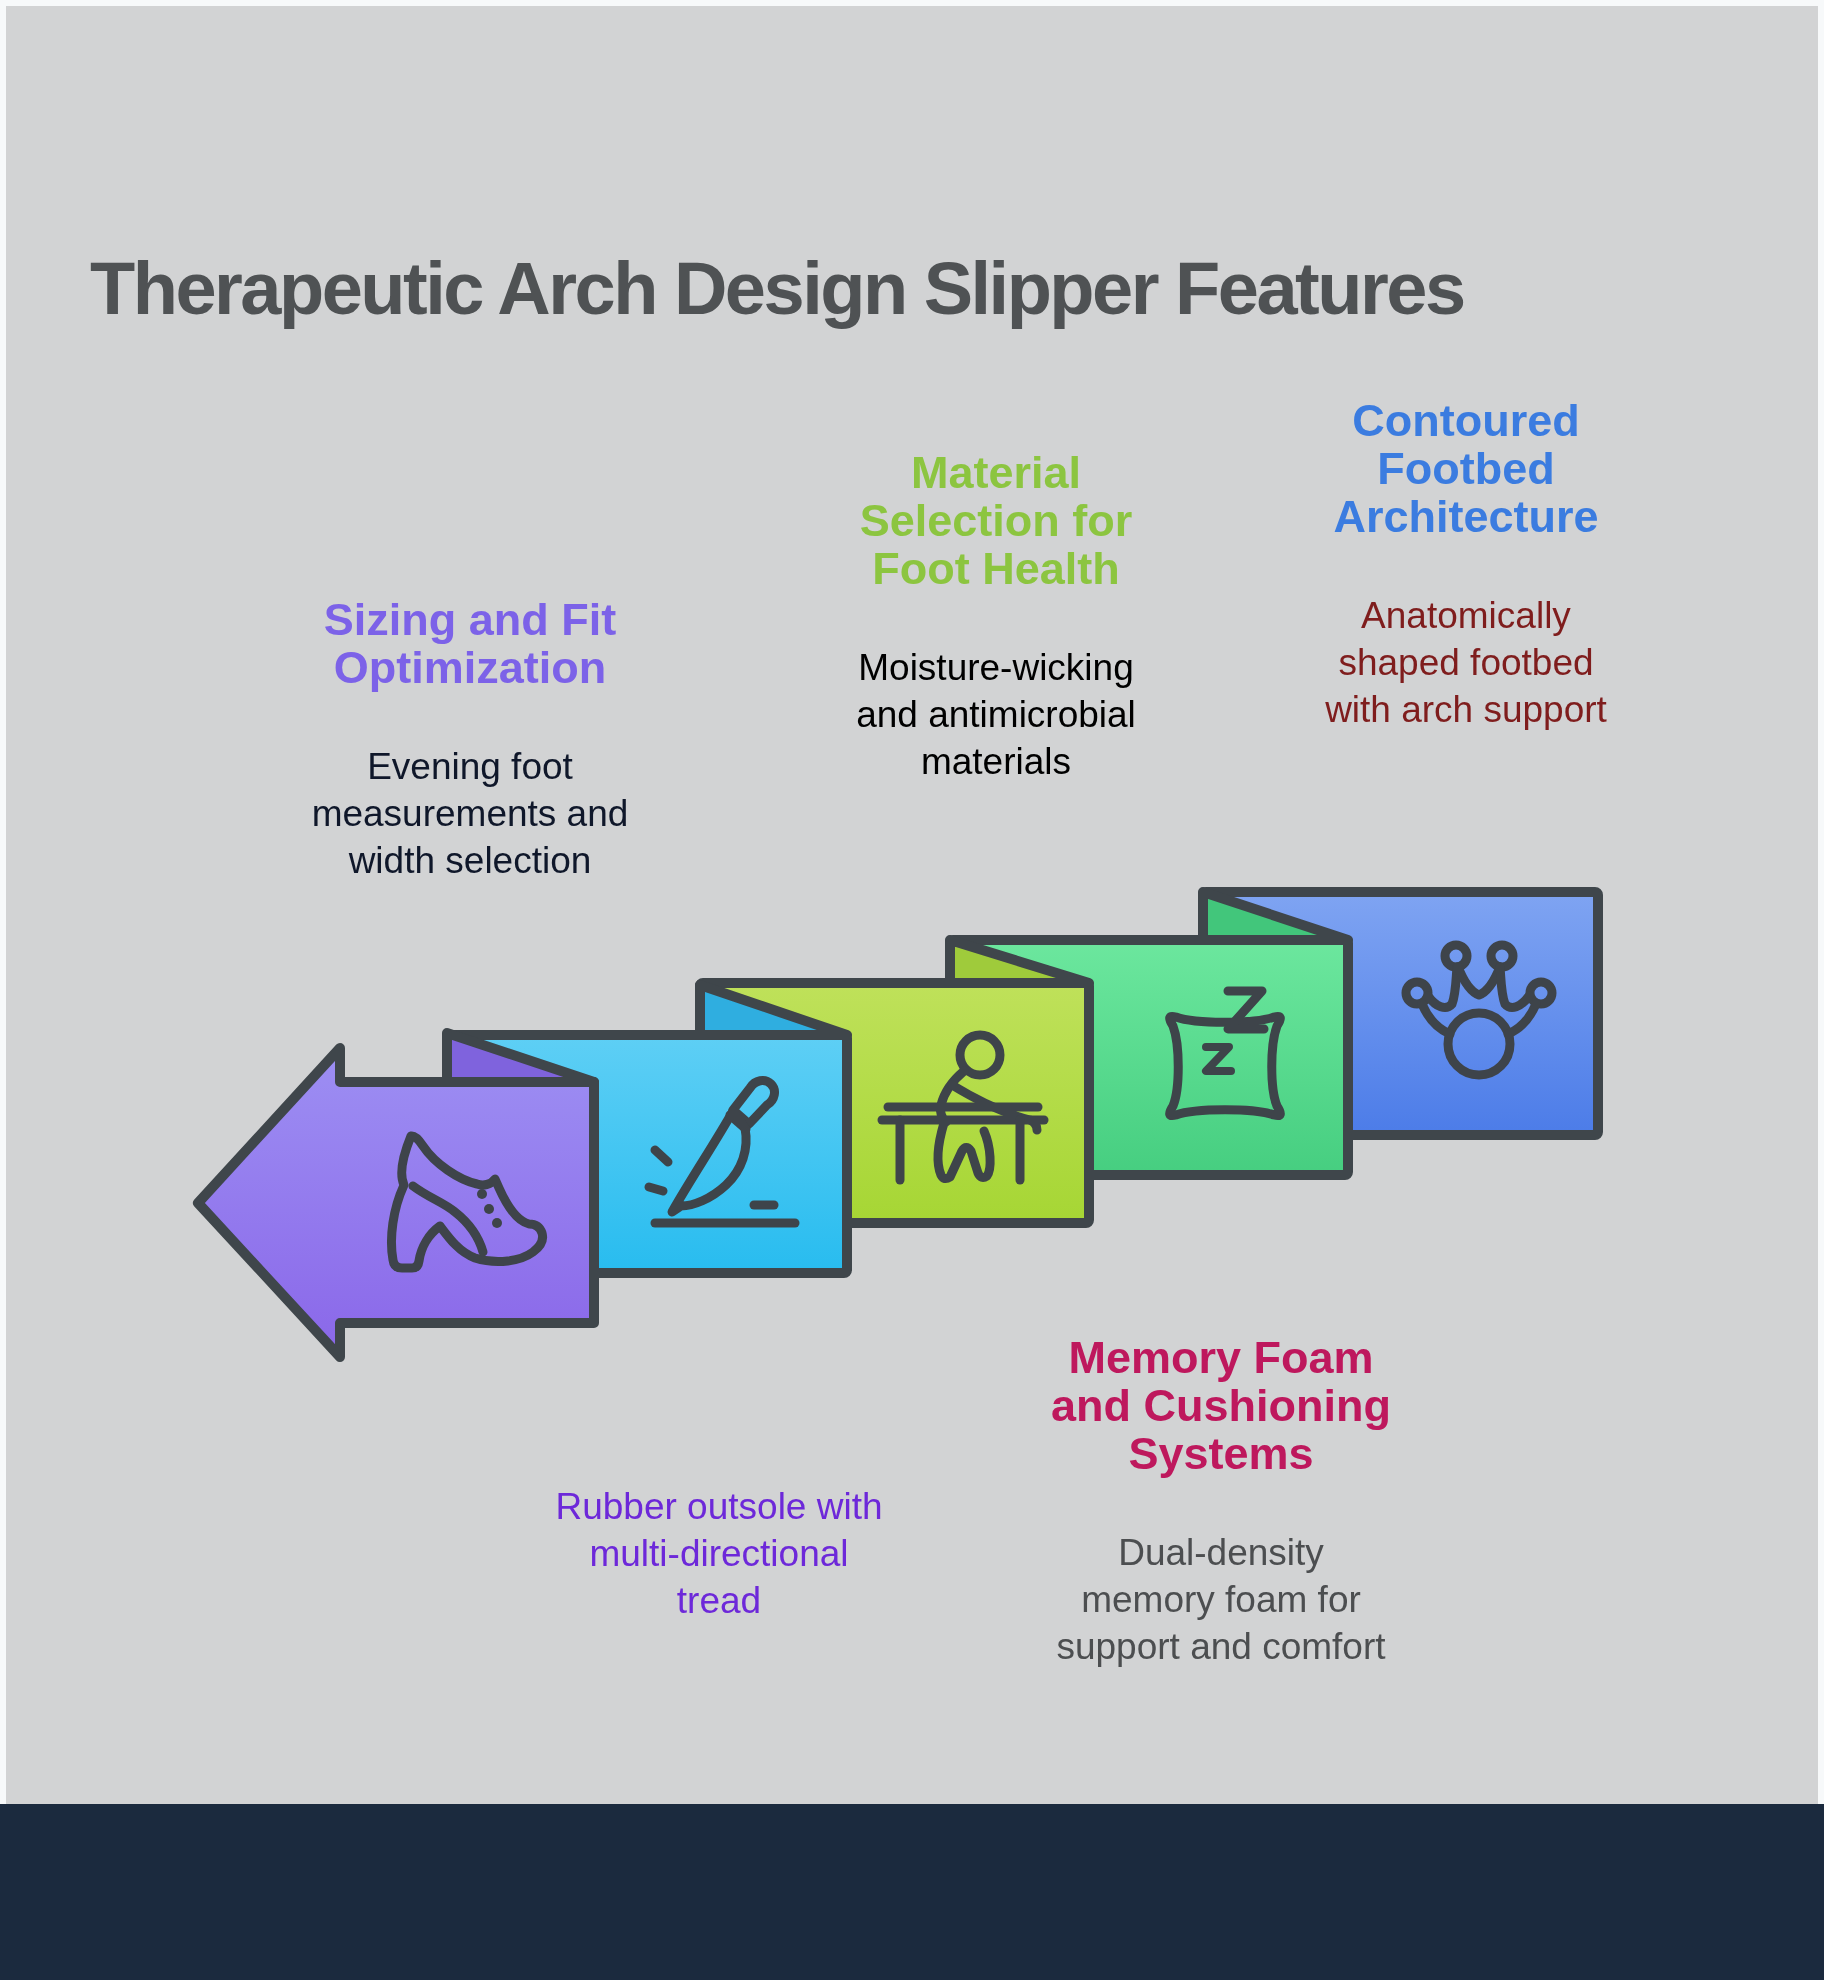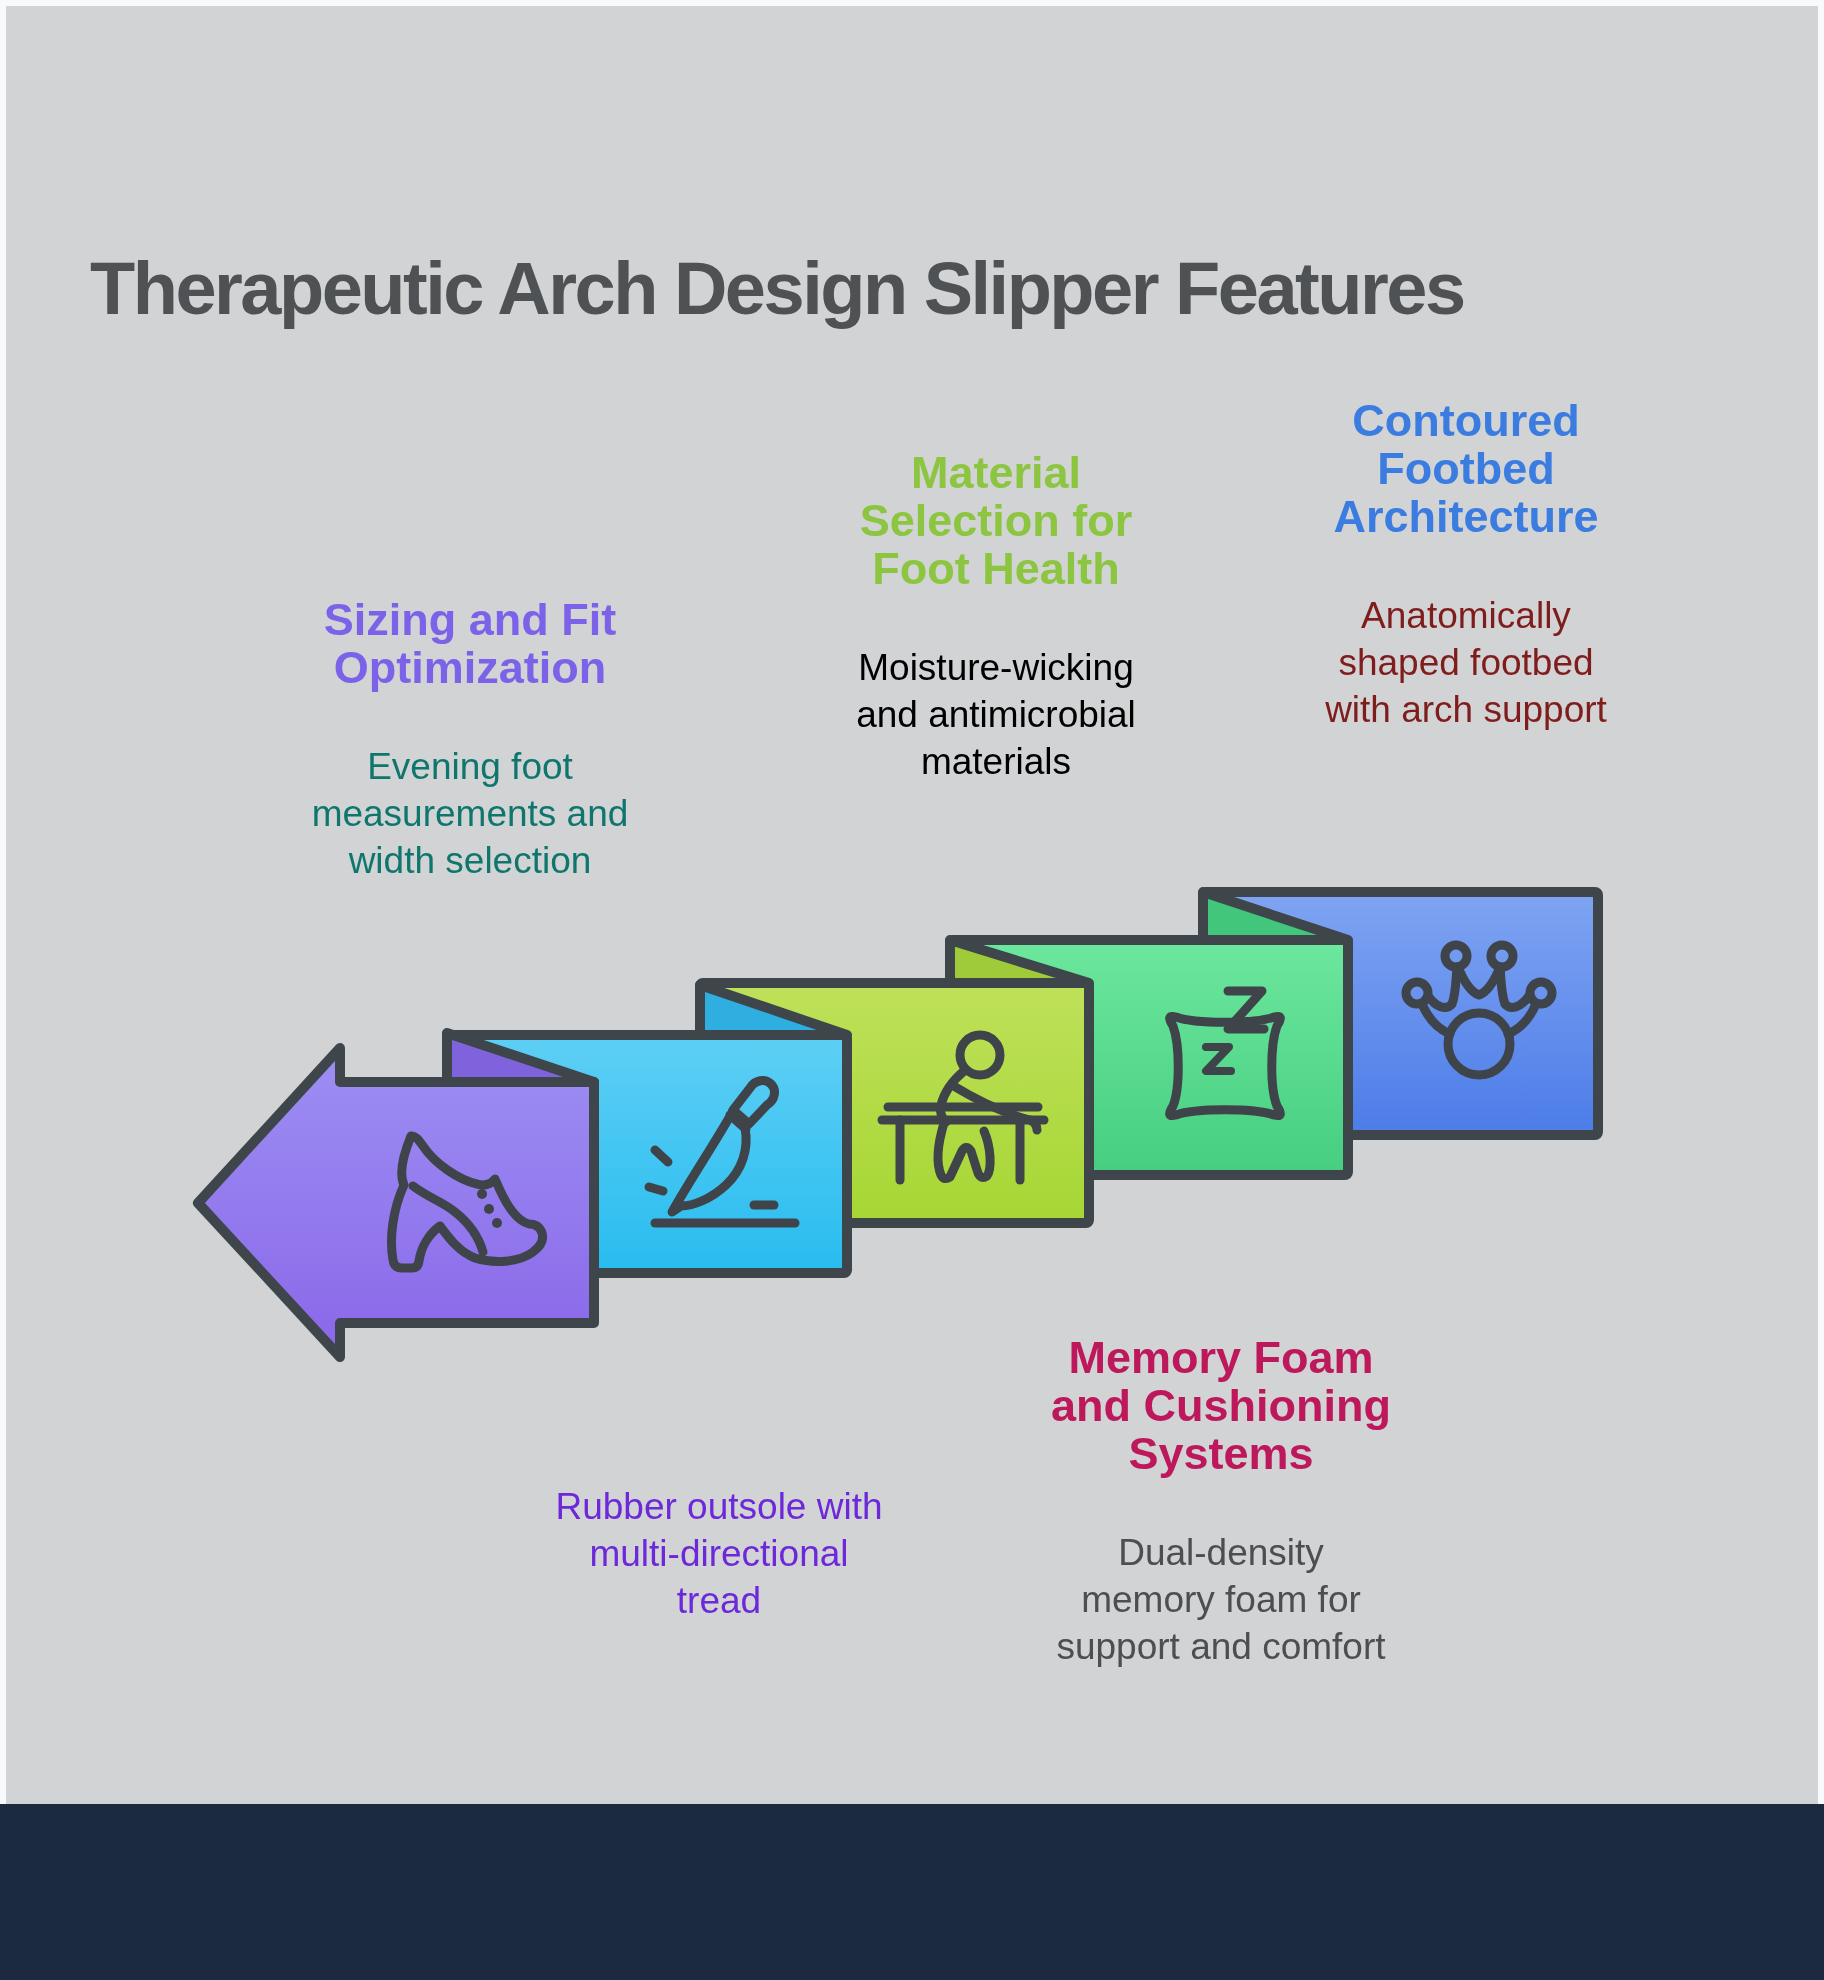--- a/index.html
+++ b/index.html
@@ -18,21 +18,21 @@
 <body>
 
 <div class="canvas" style="background: rgb(210, 211, 212);"></div>
 <div class="footer" style="background: rgb(27, 42, 62);"></div>
 
 <h1 class="page-title" style="color: rgb(79, 82, 84);">Therapeutic Arch Design Slipper Features</h1>
 
 <div class="feature" style="left:470px;top:596px;">
   <h2 style="color: rgb(124, 98, 232);">Sizing and Fit
 Optimization</h2>
-  <p style="color: #0f766e;">Evening foot
+  <p style="color: #0f172a;">Evening foot
 measurements and
 width selection</p>
 </div>
 
 <div class="feature" style="left:962px;top:449px;margin-left:34px;">
   <h2 style="color: rgb(140, 197, 64);">Material
 Selection for
 Foot Health</h2>
   <p style="color: #000000;">Moisture-wicking
 and antimicrobial

